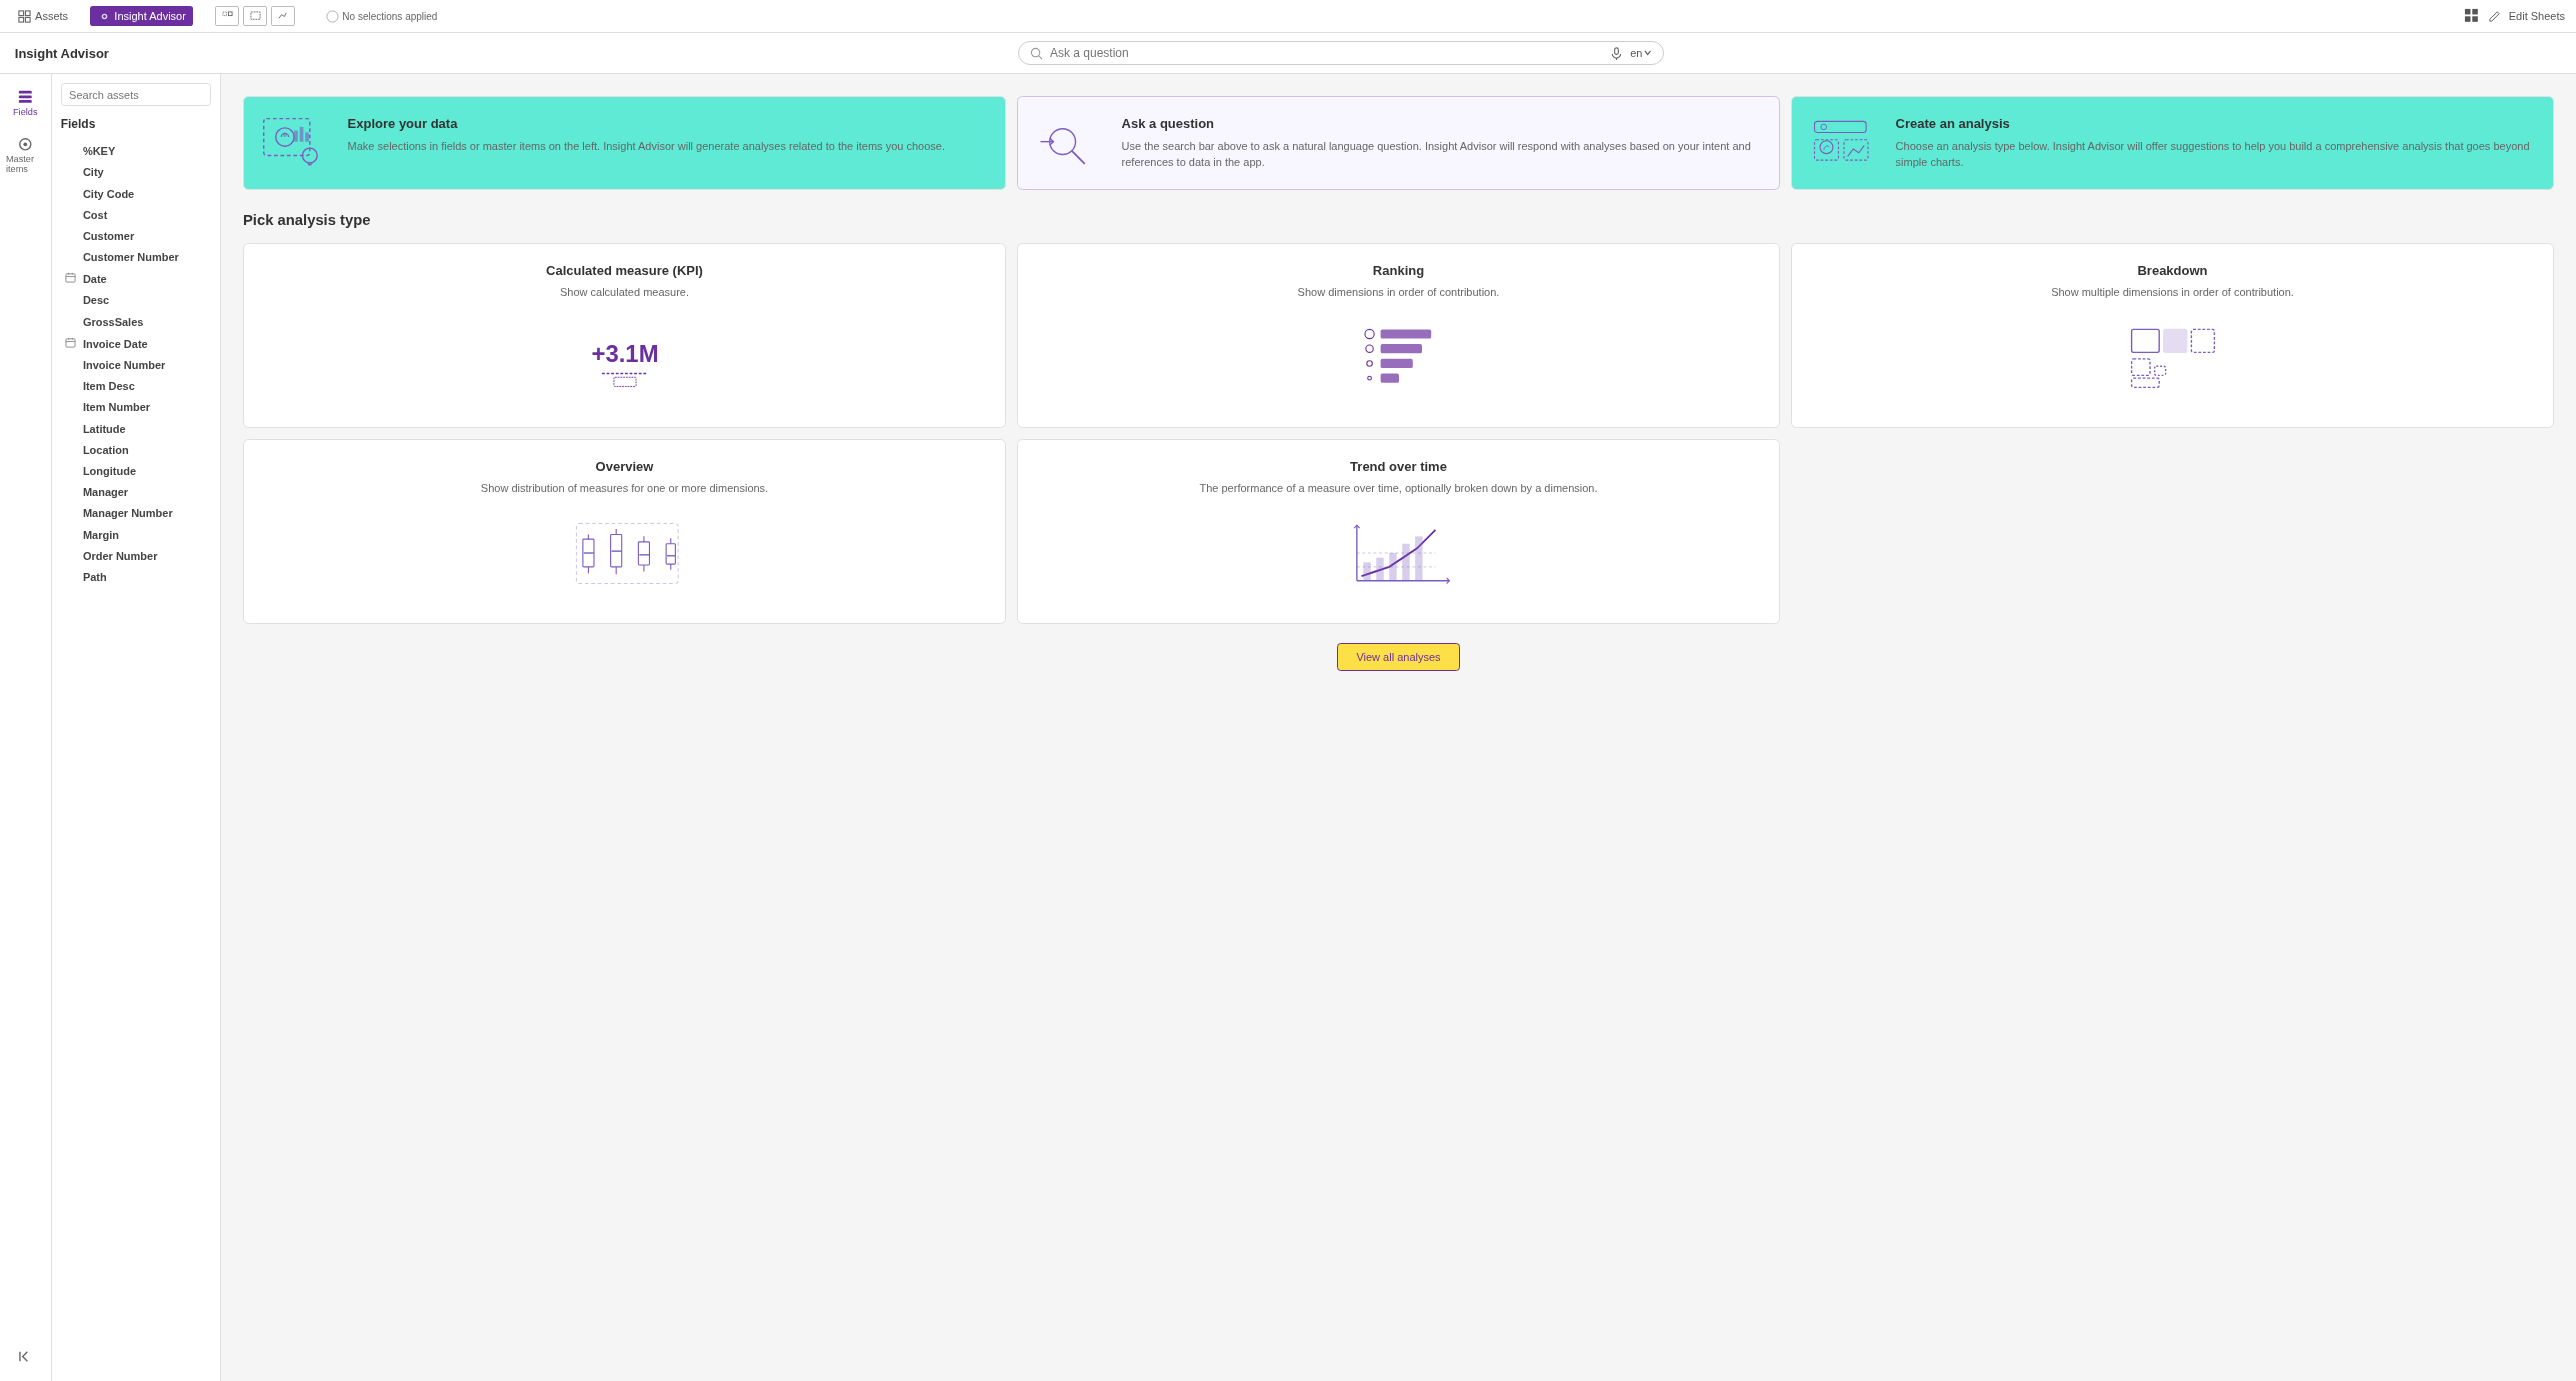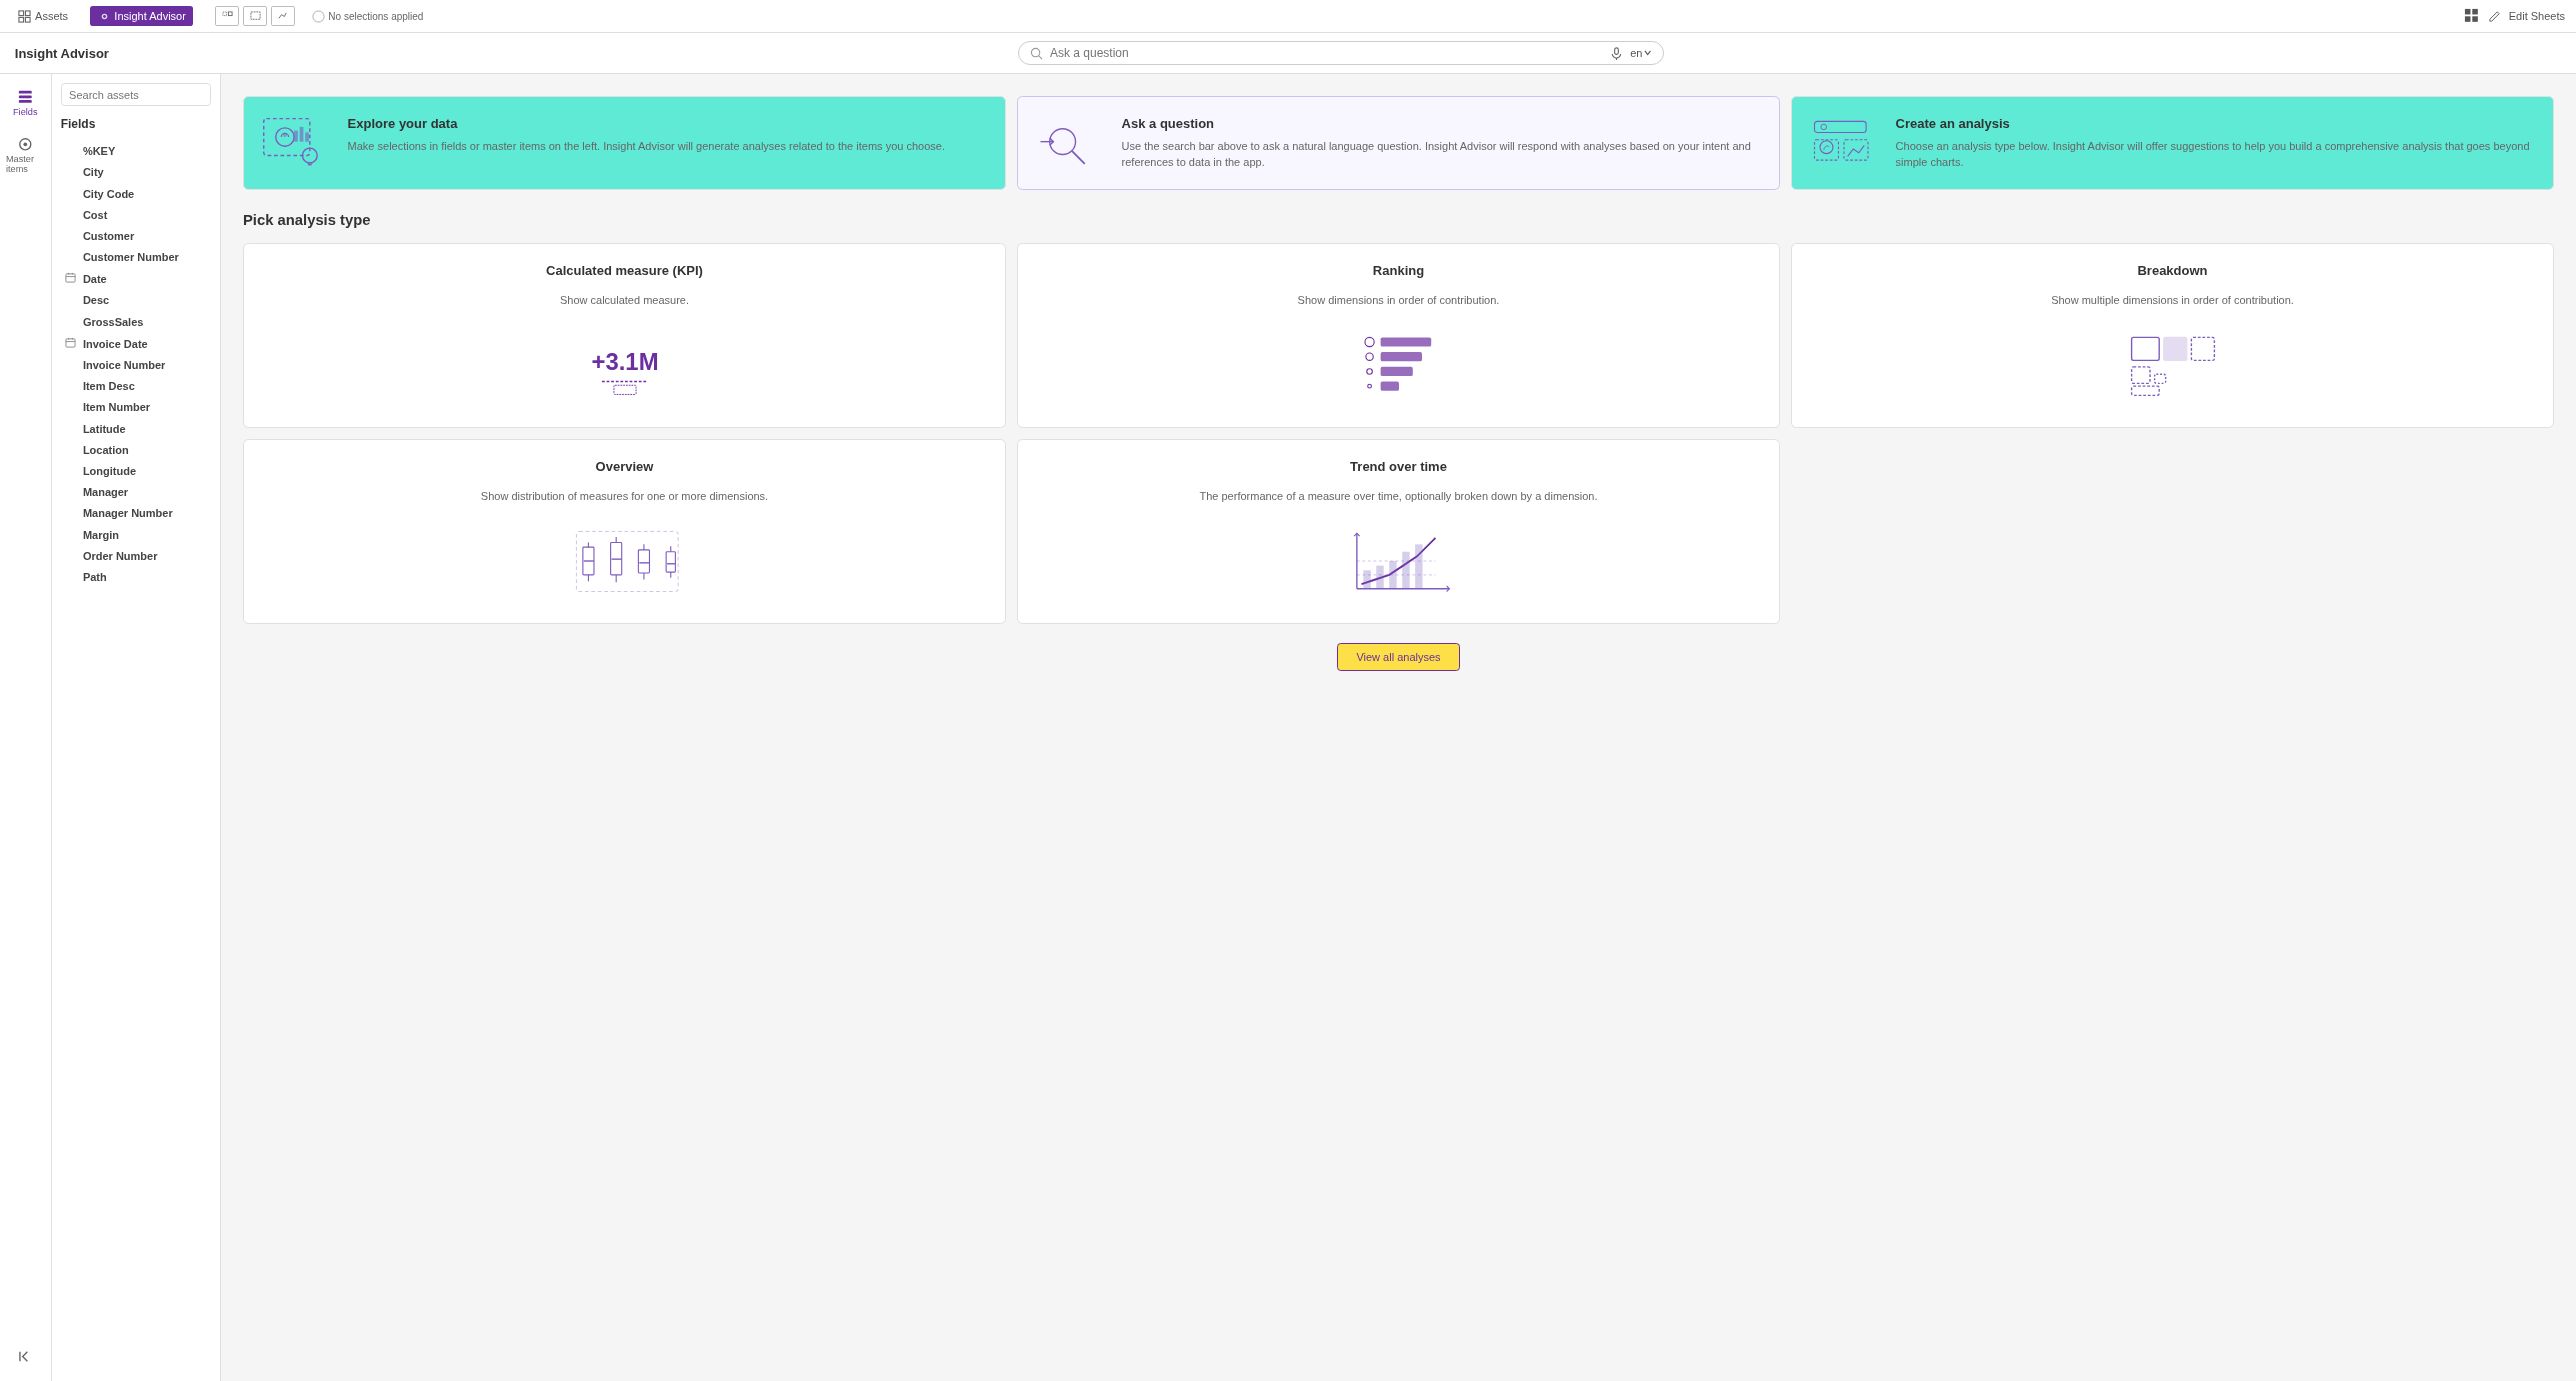--- a/index.html
+++ b/index.html
@@ -87,21 +87,21 @@
     .info-card-title { font-size: 13px; font-weight: 700; color: #333; margin-bottom: 7.4px; }
     .info-card-text { font-size: 11px; color: #666; line-height: 1.5; }
 
     
     .section-title { font-size: 14.8px; font-weight: 600; color: #333; margin-bottom: 14.8px; }
 
     
     .analysis-grid { display: grid; grid-template-columns: 1fr 1fr 1fr; gap: 11px; margin-bottom: 18.5px; }
     .analysis-card {
       background: #fff; border: 0.9px solid #e0e0e0; border-radius: 5.5px;
-      padding: 18.5px; display: flex; flex-direction: column; align-items: center; gap: 16px;
+      padding: 18.5px; display: flex; flex-direction: column; align-items: center; gap: 8px;
       cursor: pointer; min-height: 185px; justify-content: space-between;
     }
     .analysis-title { font-size: 13px; font-weight: 700; color: #333; text-align: center; }
     .analysis-desc { font-size: 11px; color: #666; text-align: center; }
     .analysis-visual { flex: 1; display: flex; align-items: center; justify-content: center; }
 
     
     .view-all-btn {
       display: block; margin: 0 auto; padding: 7.4px 18.5px;
       border: 0.9px solid #6b2fa0; border-radius: 3.7px; background: #fde047;
@@ -145,21 +145,21 @@
       <svg width="11" height="9.2" viewBox="0 0 12 10">
         <rect x="1" y="1" width="10" height="8" stroke="#666" stroke-width="1" fill="none" stroke-dasharray="2,1"></rect>
       </svg>
     </div>
     <div style="width:24px;height:20px;border:1.4px solid #bbb;border-radius:1.8px;display:flex;align-items:center;justify-content:center;cursor:pointer;">
       <svg width="11" height="9.2" viewBox="0 0 12 10">
         <polyline points="2,8 5,4 8,6 10,2" stroke="#666" stroke-width="1" fill="none"></polyline>
       </svg>
     </div>
   </div>
-  <div class="selections-badge" style="margin-left:2px;">
+  <div class="selections-badge" style="margin-left:16px;">
     <svg width="13" height="13" viewBox="0 0 14 14" fill="none">
       <circle cx="7" cy="7" r="6" stroke="#aaa" stroke-width="1"></circle>
     </svg>
     <span>No selections applied</span>
   </div>
   <div class="top-nav-right">
     <div class="grid-icon">
       <svg width="16.6" height="16.6" viewBox="0 0 18 18" fill="none">
         <rect x="1" y="1" width="6" height="6" fill="#555"></rect>
         <rect x="9" y="1" width="6" height="6" fill="#555"></rect>

